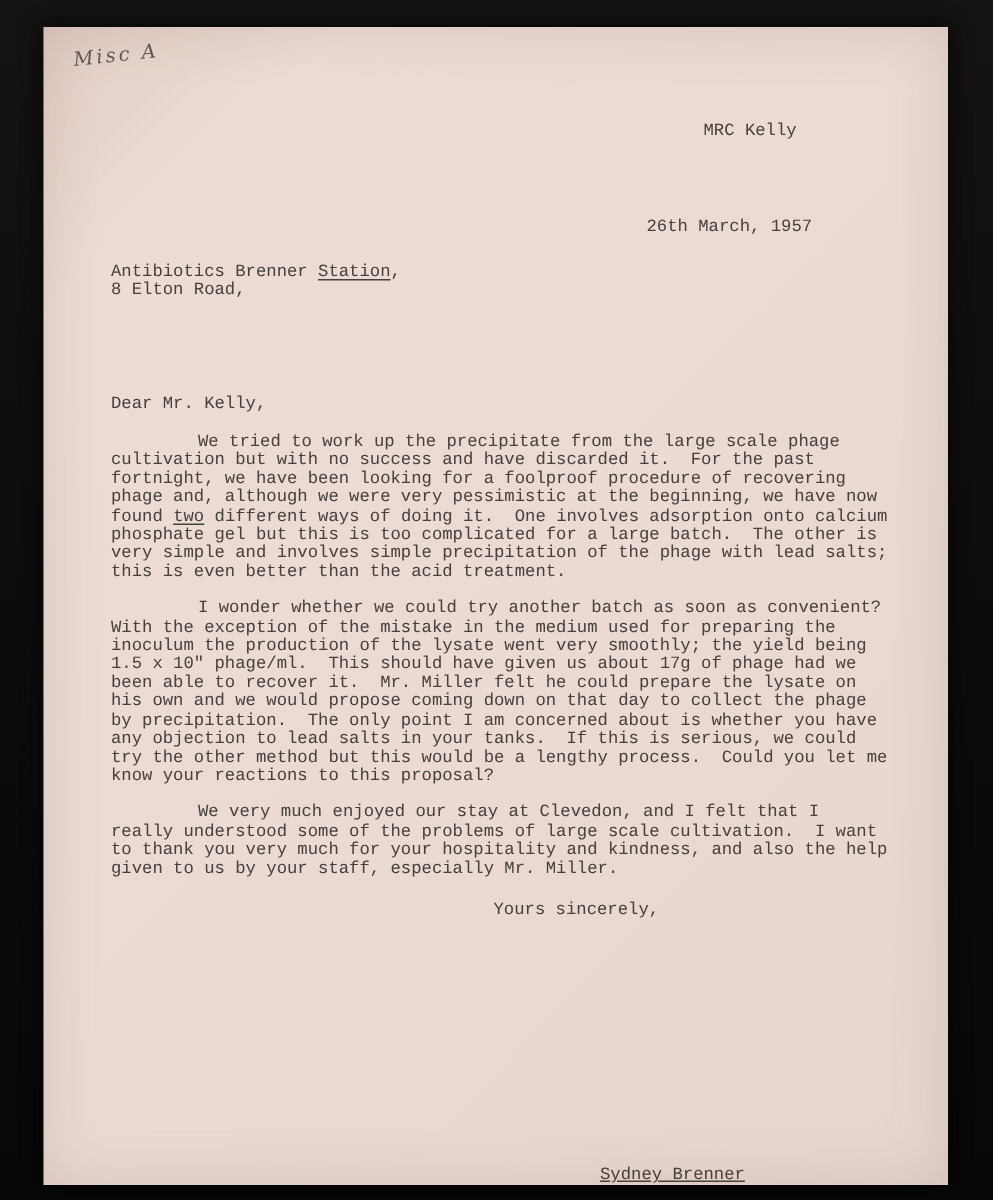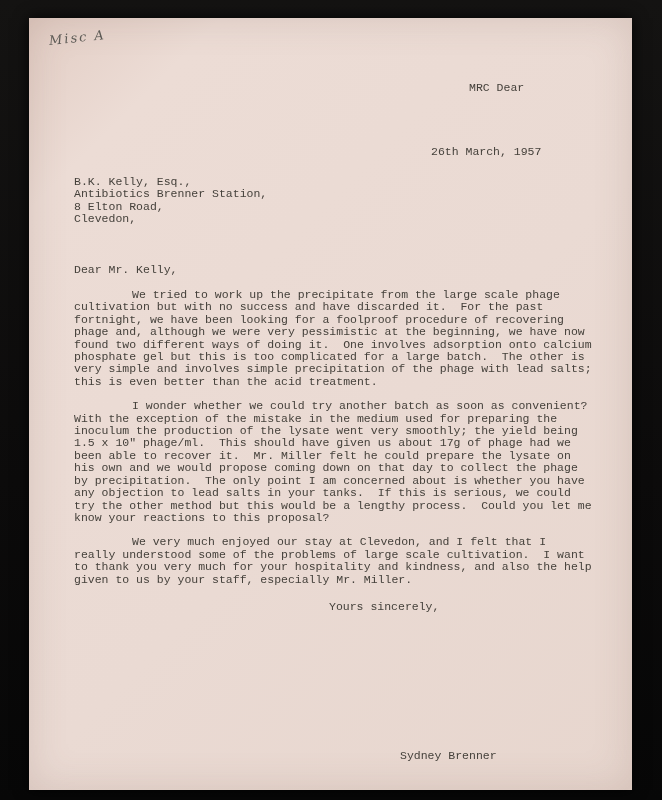--- a/index.html
+++ b/index.html
@@ -80,40 +80,40 @@
   }
   .closing {
     position: absolute;
     left: 300px;
     top: 583px;
     white-space: pre;
   }
   .signature {
     position: absolute;
     left: 371px;
-    top: 732px;
+    top: 760px;
     white-space: pre;
+    text-decoration: underline;
   }
   .u {
+    text-decoration: underline;
     text-underline-offset: 2px;
   }
 </style>
 </head>
 <body>
 
 <div class="stage">
   <div class="paper">
     <div class="annotation">Misc A</div>
-    <div class="letterhead">MRC Dear</div>
+    <div class="letterhead">MRC Kelly</div>
     <div class="date">26th March, 1957</div>
     <div class="recipient">
-        <p class="addr-line"><span>B.K. Kelly, Esq.,</span></p>
         <p class="addr-line"><span>Antibiotics Brenner </span><span class="u">Station</span><span>,</span></p>
         <p class="addr-line"><span>8 Elton Road,</span></p>
-        <p class="addr-line"><span>Clevedon,</span></p>
       </div>
     <div class="salutation">Dear Mr. Kelly,</div>
     <div class="body">
         <p class="para"><span>We tried to work up the precipitate from the large scale phage cultivation but with no success and have discarded it.  For the past fortnight, we have been looking for a foolproof procedure of recovering phage and, although we were very pessimistic at the beginning, we have now found </span><span class="u">two</span><span> different ways of doing it.  One involves adsorption onto calcium phosphate gel but this is too complicated for a large batch.  The other is very simple and involves simple precipitation of the phage with lead salts; this is even better than the acid treatment.</span></p>
         <p class="para"><span>I wonder whether we could try another batch as soon as convenient? With the exception of the mistake in the medium used for preparing the inoculum the production of the lysate went very smoothly; the yield being 1.5 x 10" phage/ml.  This should have given us about 17g of phage had we been able to recover it.  Mr. Miller felt he could prepare the lysate on his own and we would propose coming down on that day to collect the phage by precipitation.  The only point I am concerned about is whether you have any objection to lead salts in your tanks.  If this is serious, we could try the other method but this would be a lengthy process.  Could you let me know your reactions to this proposal?</span></p>
         <p class="para"><span>We very much enjoyed our stay at Clevedon, and I felt that I really understood some of the problems of large scale cultivation.  I want to thank you very much for your hospitality and kindness, and also the help given to us by your staff, especially Mr. Miller.</span></p>
       </div>
     <div class="closing">Yours sincerely,</div>
     <div class="signature">Sydney Brenner</div>
   </div>

